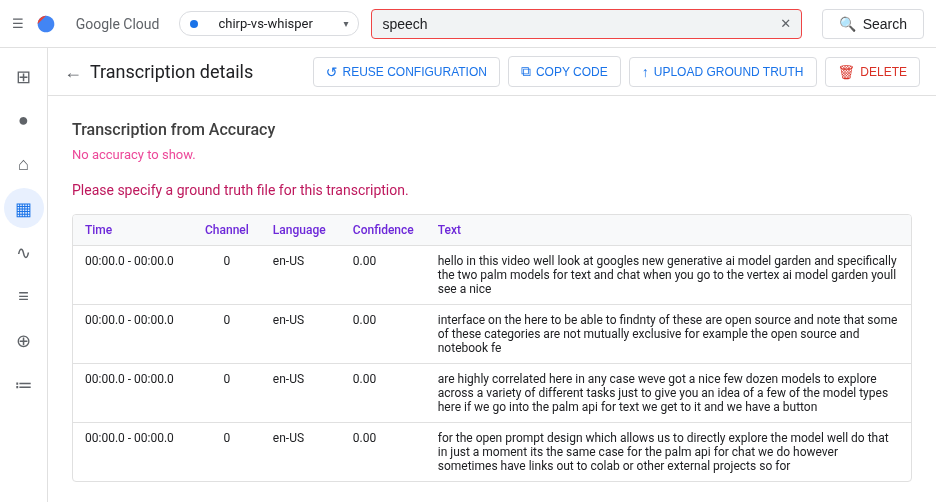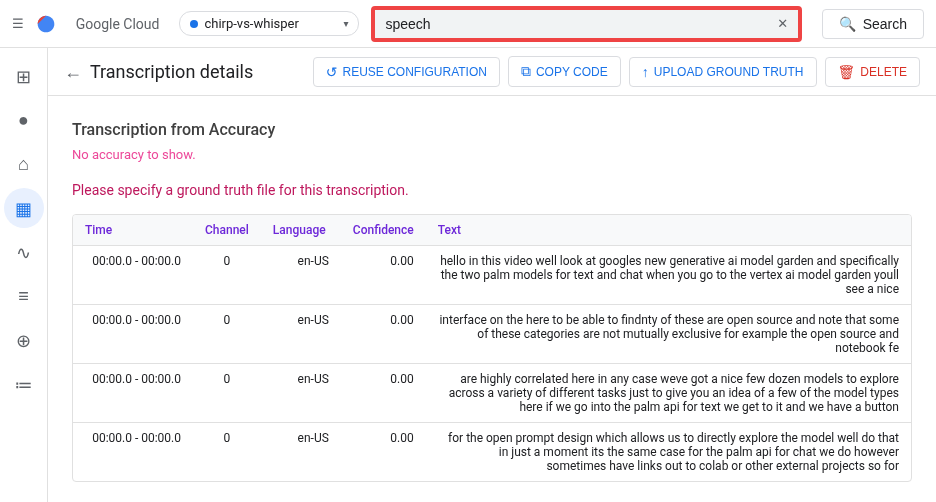--- a/index.html
+++ b/index.html
@@ -12,30 +12,30 @@
       height: 48px;
       border-bottom: 1px solid #e0e0e0;
       padding: 0 12px;
       gap: 12px;
       background: #fff;
     }
     .nav-hamburger { cursor: pointer; color: #5f6368; display: flex; align-items: center; }
     .google-cloud-logo { display: flex; align-items: center; gap: 20px; margin-right: 8px; }
     .gc-logo-text { font-size: 14px; color: #5f6368; font-weight: 400; }
     .project-selector {
-      display: flex; align-items: center; gap: 6px;
+      display: flex; align-items: center; gap: 20px;
       border: 1px solid #dadce0; border-radius: 12px;
       padding: 4px 10px; cursor: pointer; min-width: 180px;
       font-size: 13px; color: #202124;
     }
     .project-selector .dot { width: 8px; height: 8px; background: #1a73e8; border-radius: 50%; }
     .project-selector .chevron { margin-left: auto; color: #5f6368; font-size: 10px; }
     .search-bar {
       flex: 1; max-width: 500px; display: flex; align-items: center;
-      border: 4px solid #ef4444; border-radius: 4px; padding: 6px 10px;
+      border: 1px solid #ef4444; border-radius: 4px; padding: 6px 10px;
       background: #f1f3f4;
     }
     .search-bar input {
       border: none; background: transparent; outline: none;
       font-size: 14px; width: 100%; color: #202124;
     }
     .search-bar-clear { color: #5f6368; cursor: pointer; margin-left: 4px; }
     .search-button {
       display: flex; align-items: center; gap: 6px;
       margin-left: 8px; padding: 6px 16px;
@@ -99,21 +99,21 @@
 
     
     .table-wrapper { border: 1px solid #e0e0e0; border-radius: 4px; overflow: hidden; }
     table { width: 100%; border-collapse: collapse; font-size: 12px; }
     thead tr { background: #f8f9fa; }
     th {
       text-align: left; padding: 8px 12px;
       font-size: 12px; font-weight: 500; color: #6d28d9;
       border-bottom: 1px solid #e0e0e0;
     }
-    td { padding: 8px 12px; border-bottom: 1px solid #e0e0e0; vertical-align: top; color: #202124; text-align: right; }
+    td { padding: 8px 12px; border-bottom: 1px solid #e0e0e0; vertical-align: top; color: #202124; }
     tr:last-child td { border-bottom: none; }
 
     .col-time { width: 120px; white-space: nowrap; }
     .col-channel { width: 60px; text-align: center; }
     .col-language { width: 80px; }
     .col-confidence { width: 80px; }
     .col-text { }
 
     
     .main-content::-webkit-scrollbar { width: 6px; }

